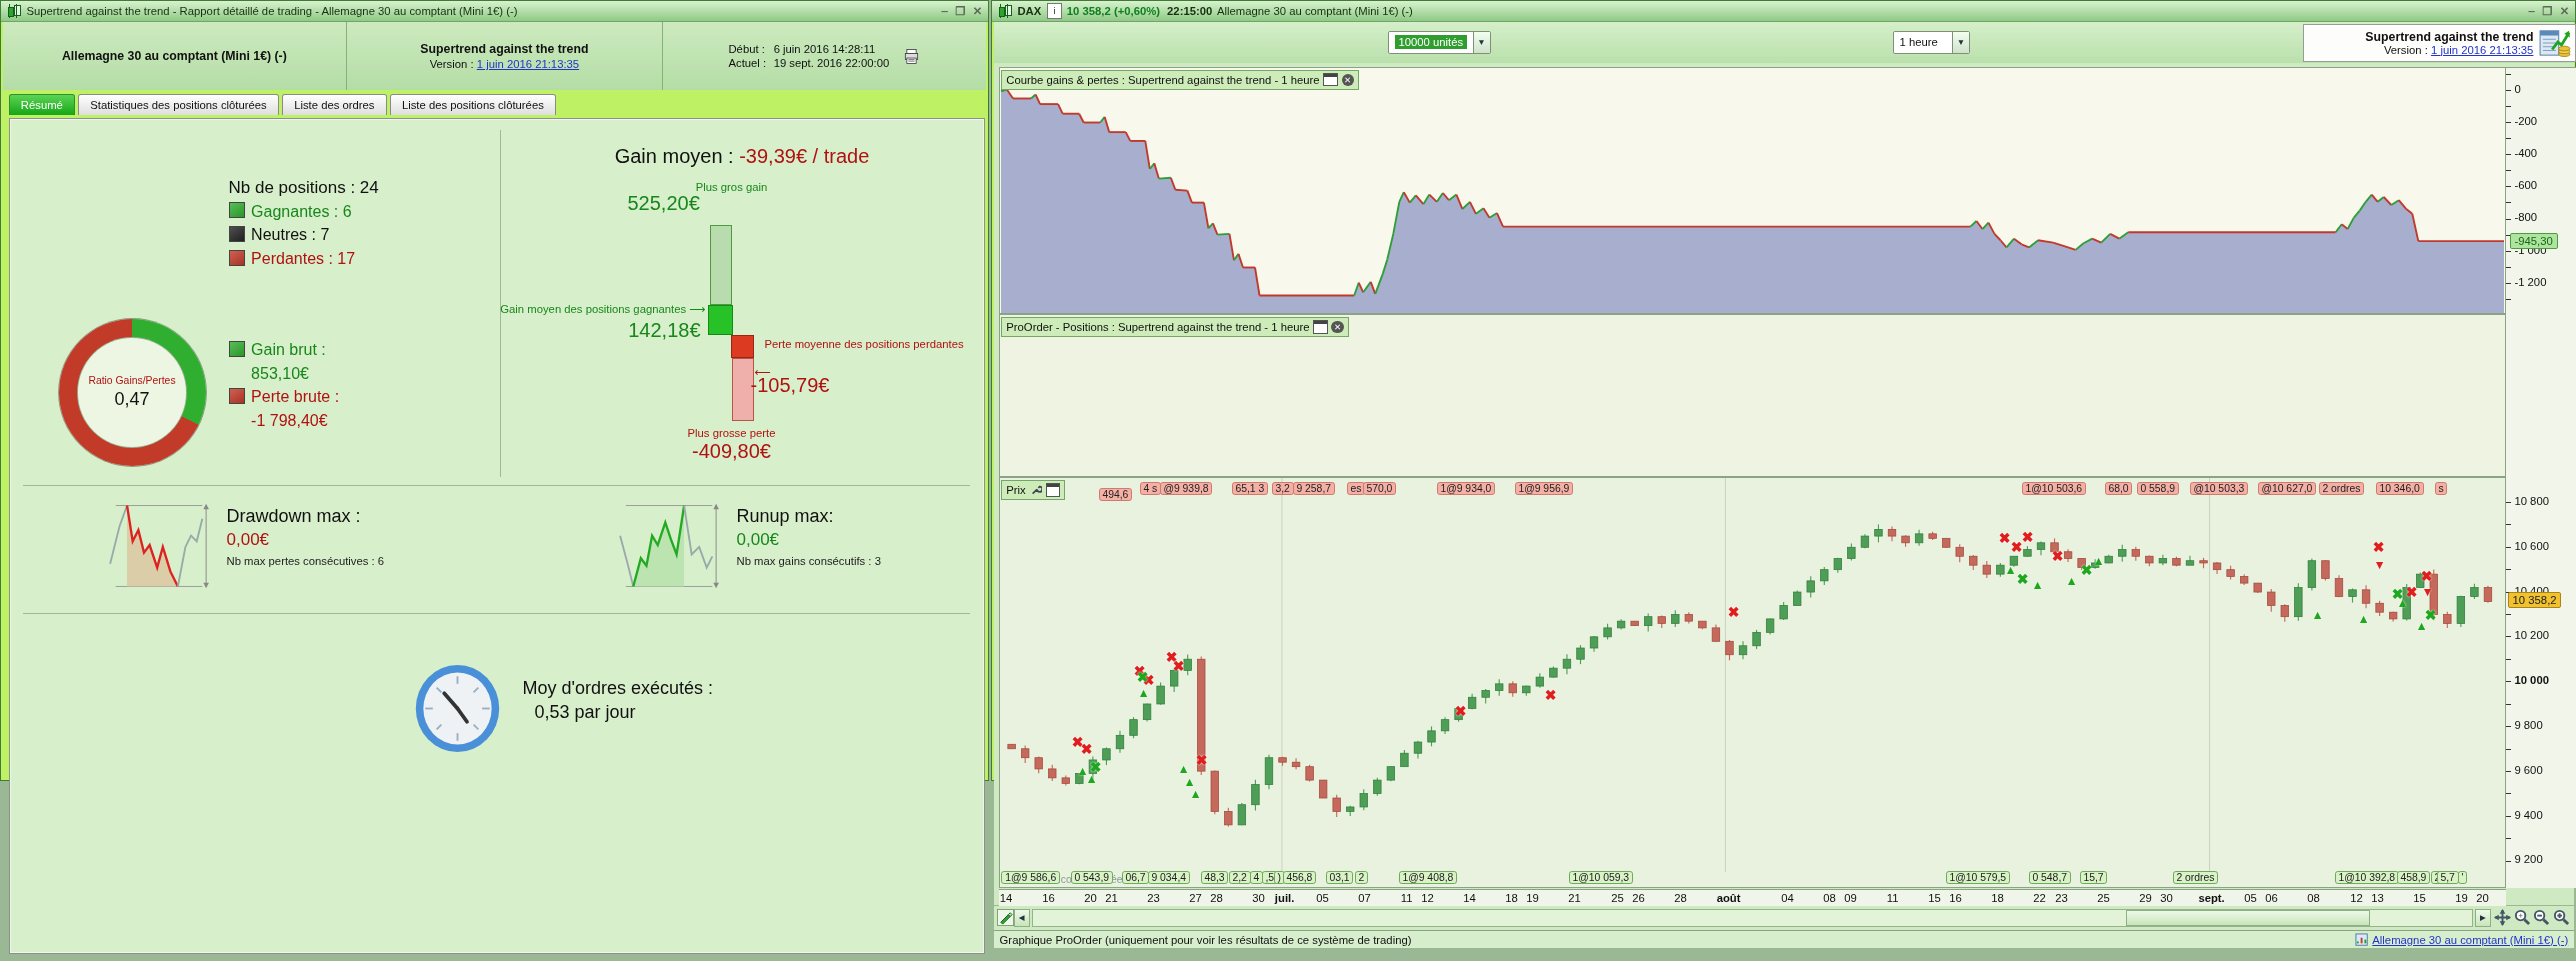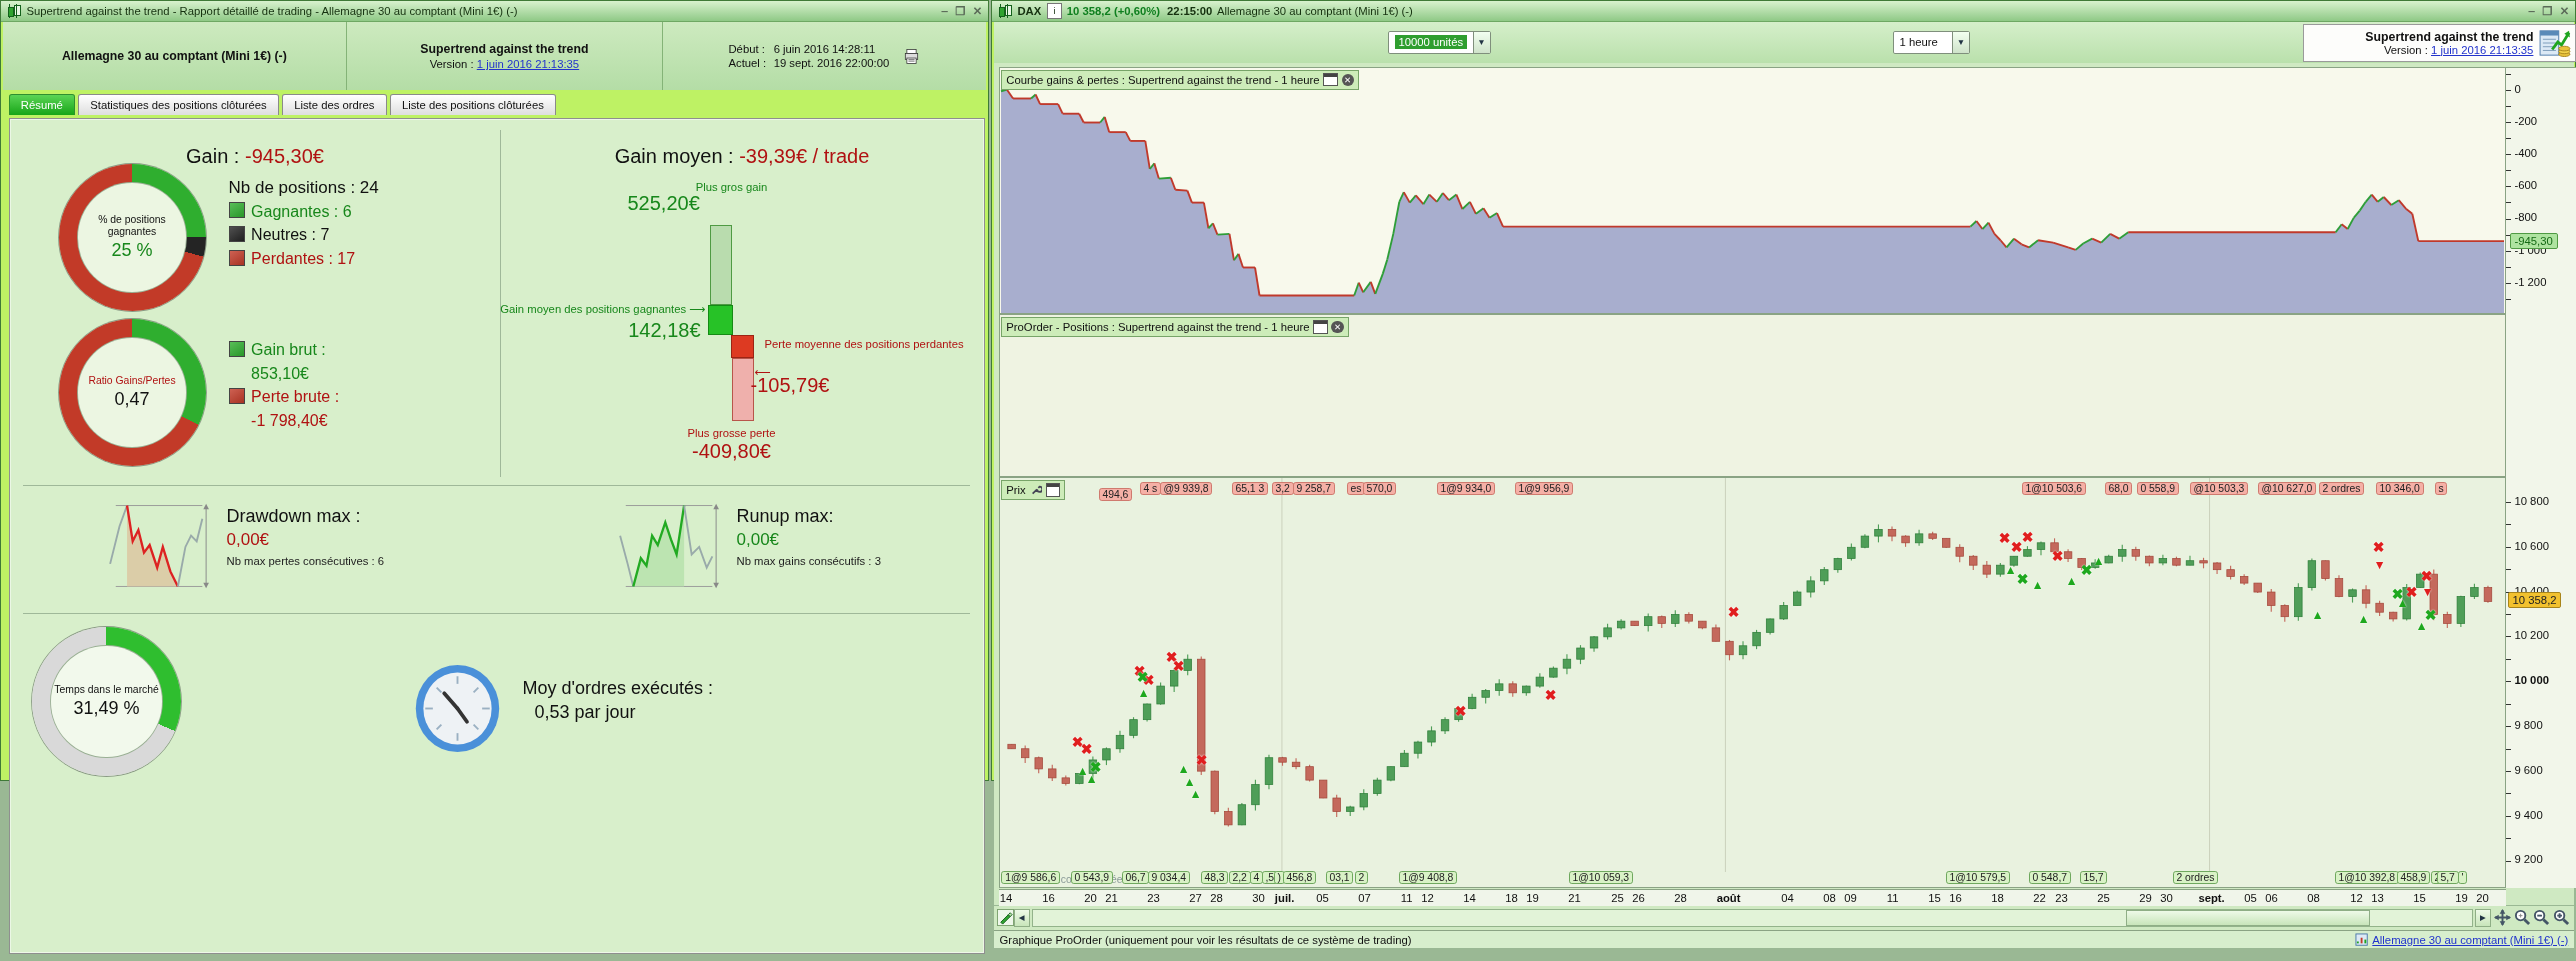--- a/index.html
+++ b/index.html
@@ -125,30 +125,21 @@
 
   <div class="tabs">
     <div class="tab active">Résumé</div>
     <div class="tab">Statistiques des positions clôturées</div>
     <div class="tab">Liste des ordres</div>
     <div class="tab">Liste des positions clôturées</div>
   </div>
 
   <div class="content">
 
-    <div class="bigline" style="left:0;top:26.4px;width:491px;text-align:center;">
-      <span class="blk">Gain :</span> <span class="red">-945,30€</span>
-    </div>
-
-    <div class="donut" style="left: 49px; top: 45px; width: 147px; height: 147px; background: conic-gradient(rgb(47, 174, 47) 0%, rgb(47, 174, 47) 25%, rgb(36, 36, 36) 25%, rgb(36, 36, 36) 29.2%, rgb(194, 58, 40) 29.2%, rgb(194, 58, 40) 100%);">
-      <div class="hole">
-          <span class="dl">% de positions gagnantes</span>
-        <span class="dv grn">25 %</span>
-        </div>
-    </div>
+
     <div class="legend" style="left:219px;top:57px;">
       <div class="blk" style="font-size:17px;">Nb de positions : 24</div>
       <div class="grn"><span class="sq" style="background-color:#2fae2f;"></span><span>Gagnantes : 6</span></div>
       <div class="blk"><span class="sq" style="background-color:#242424;"></span><span>Neutres : 7</span></div>
       <div class="red"><span class="sq" style="background-color:#c23a28;"></span><span>Perdantes : 17</span></div>
     </div>
 
     <div class="donut" style="left: 49px; top: 200px; width: 147px; height: 147px; background: conic-gradient(rgb(47, 174, 47) 0%, rgb(47, 174, 47) 32.2%, rgb(194, 58, 40) 32.2%, rgb(194, 58, 40) 100%);">
       <div class="hole">
           <span class="dl red">Ratio Gains/Pertes</span>
@@ -208,26 +199,20 @@
       <line x1="104" y1="10" x2="104" y2="92" stroke="#888"></line>
         <polygon points="104,6 101,12 107,12" fill="#888"></polygon>
         <polygon points="104,96 101,90 107,90" fill="#888"></polygon>
     </svg>
     <div class="bigline" style="left:727px;top:387px;font-size:18px;">Runup max:</div>
     <div class="bigline grn" style="left:727px;top:411px;font-size:17px;">0,00€</div>
     <div class="note" style="position:absolute;left:727px;top:436px;">Nb max gains consécutifs : 3</div>
 
     <div class="hdiv" style="left:13.2px;top:494px;width:947px;"></div>
 
-    <div class="donut" style="left: 22.6px; top: 508px; width: 149px; height: 149px; background: conic-gradient(rgb(47, 190, 47) 0%, rgb(47, 190, 47) 31.49%, rgb(217, 217, 217) 31.49%, rgb(217, 217, 217) 100%);">
-      <div class="hole" style="background:#f2f9ec;">
-          <span class="dl">Temps dans le marché</span>
-        <span class="dv blk">31,49 %</span>
-        </div>
-    </div>
 
     <svg class="clockbox" style="left:402px;top:544px;" width="91" height="91" viewBox="0 0 96 96">
       <ellipse cx="48" cy="48" rx="44" ry="46" fill="#4a90d9"></ellipse>
       <ellipse cx="48" cy="48" rx="36" ry="38" fill="#eef2f5"></ellipse>
       <g stroke="#9ab0c2" stroke-width="2">
         <line x1="48" y1="14" x2="48" y2="22"></line>
           <line x1="48" y1="74" x2="48" y2="82"></line>
         <line x1="14" y1="48" x2="22" y2="48"></line>
           <line x1="74" y1="48" x2="82" y2="48"></line>
         <line x1="26" y1="26" x2="31" y2="31"></line>

